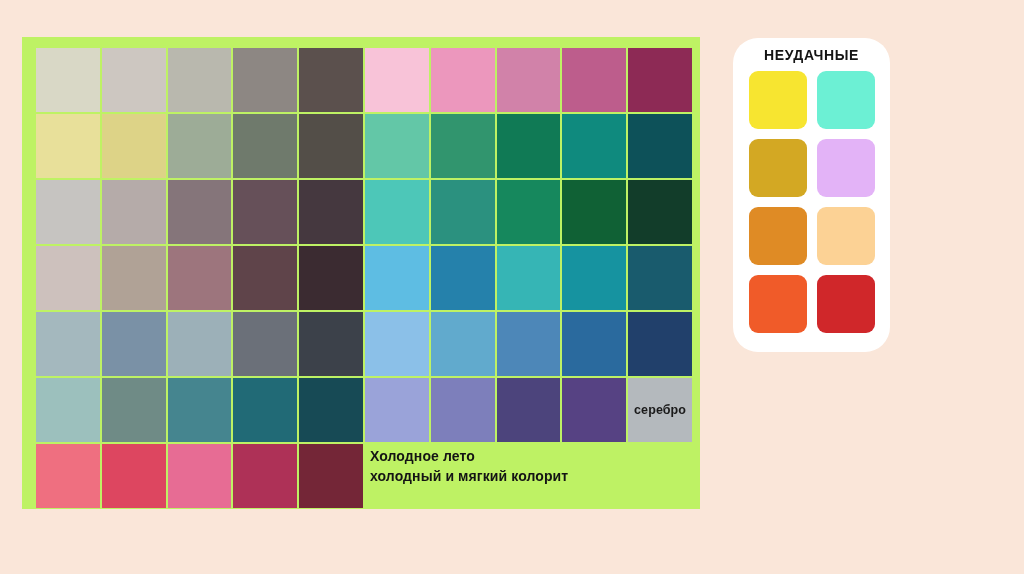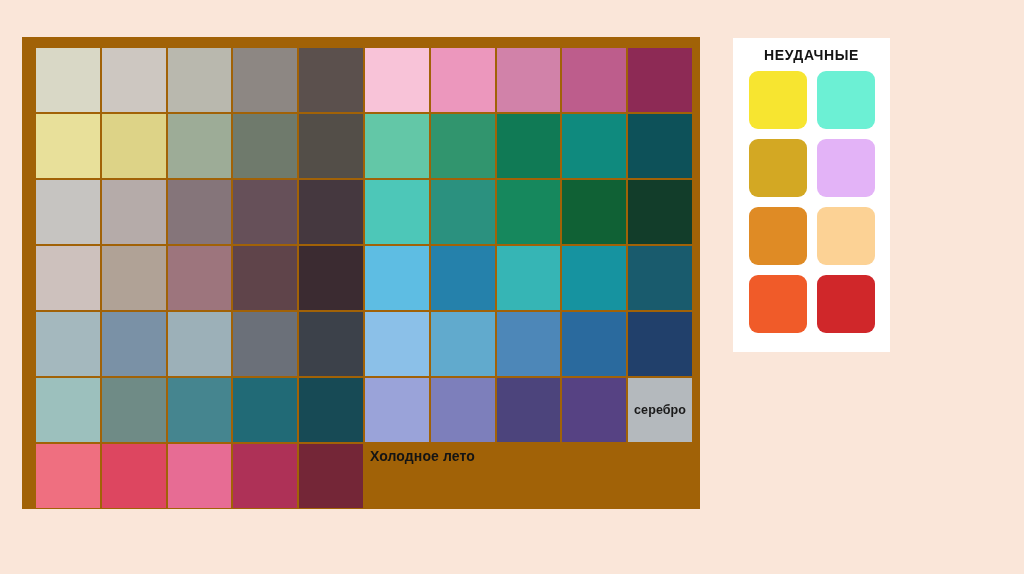--- a/index.html
+++ b/index.html
@@ -21,21 +21,21 @@
     height: 574px;
   }
 
   
   #palette-card {
     position: absolute;
     left: 22px;
     top: 37px;
     width: 678px;
     height: 472px;
-    background: #a16207;
+    background: #bef264;
     box-sizing: border-box;
   }
 
   #swatch-grid {
     position: absolute;
     left: 14px;
     top: 11px;
     width: 656px;
     display: grid;
     grid-template-columns: repeat(10, 1fr);
@@ -81,20 +81,21 @@
   }
 
   
   #bad-card {
     position: absolute;
     left: 733px;
     top: 38px;
     width: 157px;
     height: 314px;
     background: #ffffff;
+    border-radius: 25px;
   }
   #bad-title {
     text-align: center;
     font-size: 14px;
     font-weight: bold;
     color: #141414;
     letter-spacing: .6px;
     padding-top: 9px;
   }
   #bad-grid {
@@ -188,20 +189,21 @@
         <div class="swatch" style="background: rgb(116, 38, 55);"></div>
         <div class="swatch empty"></div>
         <div class="swatch empty"></div>
         <div class="swatch empty"></div>
         <div class="swatch empty"></div>
         <div class="swatch empty"></div>
       </div>
 
     <div id="palette-caption">
       <span>Холодное лето</span>
+      <span class="line2">холодный и мягкий колорит</span>
     </div>
   </div>
 
   <div id="bad-card">
     <div id="bad-title">НЕУДАЧНЫЕ</div>
     <div id="bad-grid">
         <div class="bad-swatch" style="background: rgb(247, 229, 48);"></div>
         <div class="bad-swatch" style="background: rgb(108, 240, 212);"></div>
         <div class="bad-swatch" style="background: rgb(211, 168, 35);"></div>
         <div class="bad-swatch" style="background: rgb(227, 179, 247);"></div>

